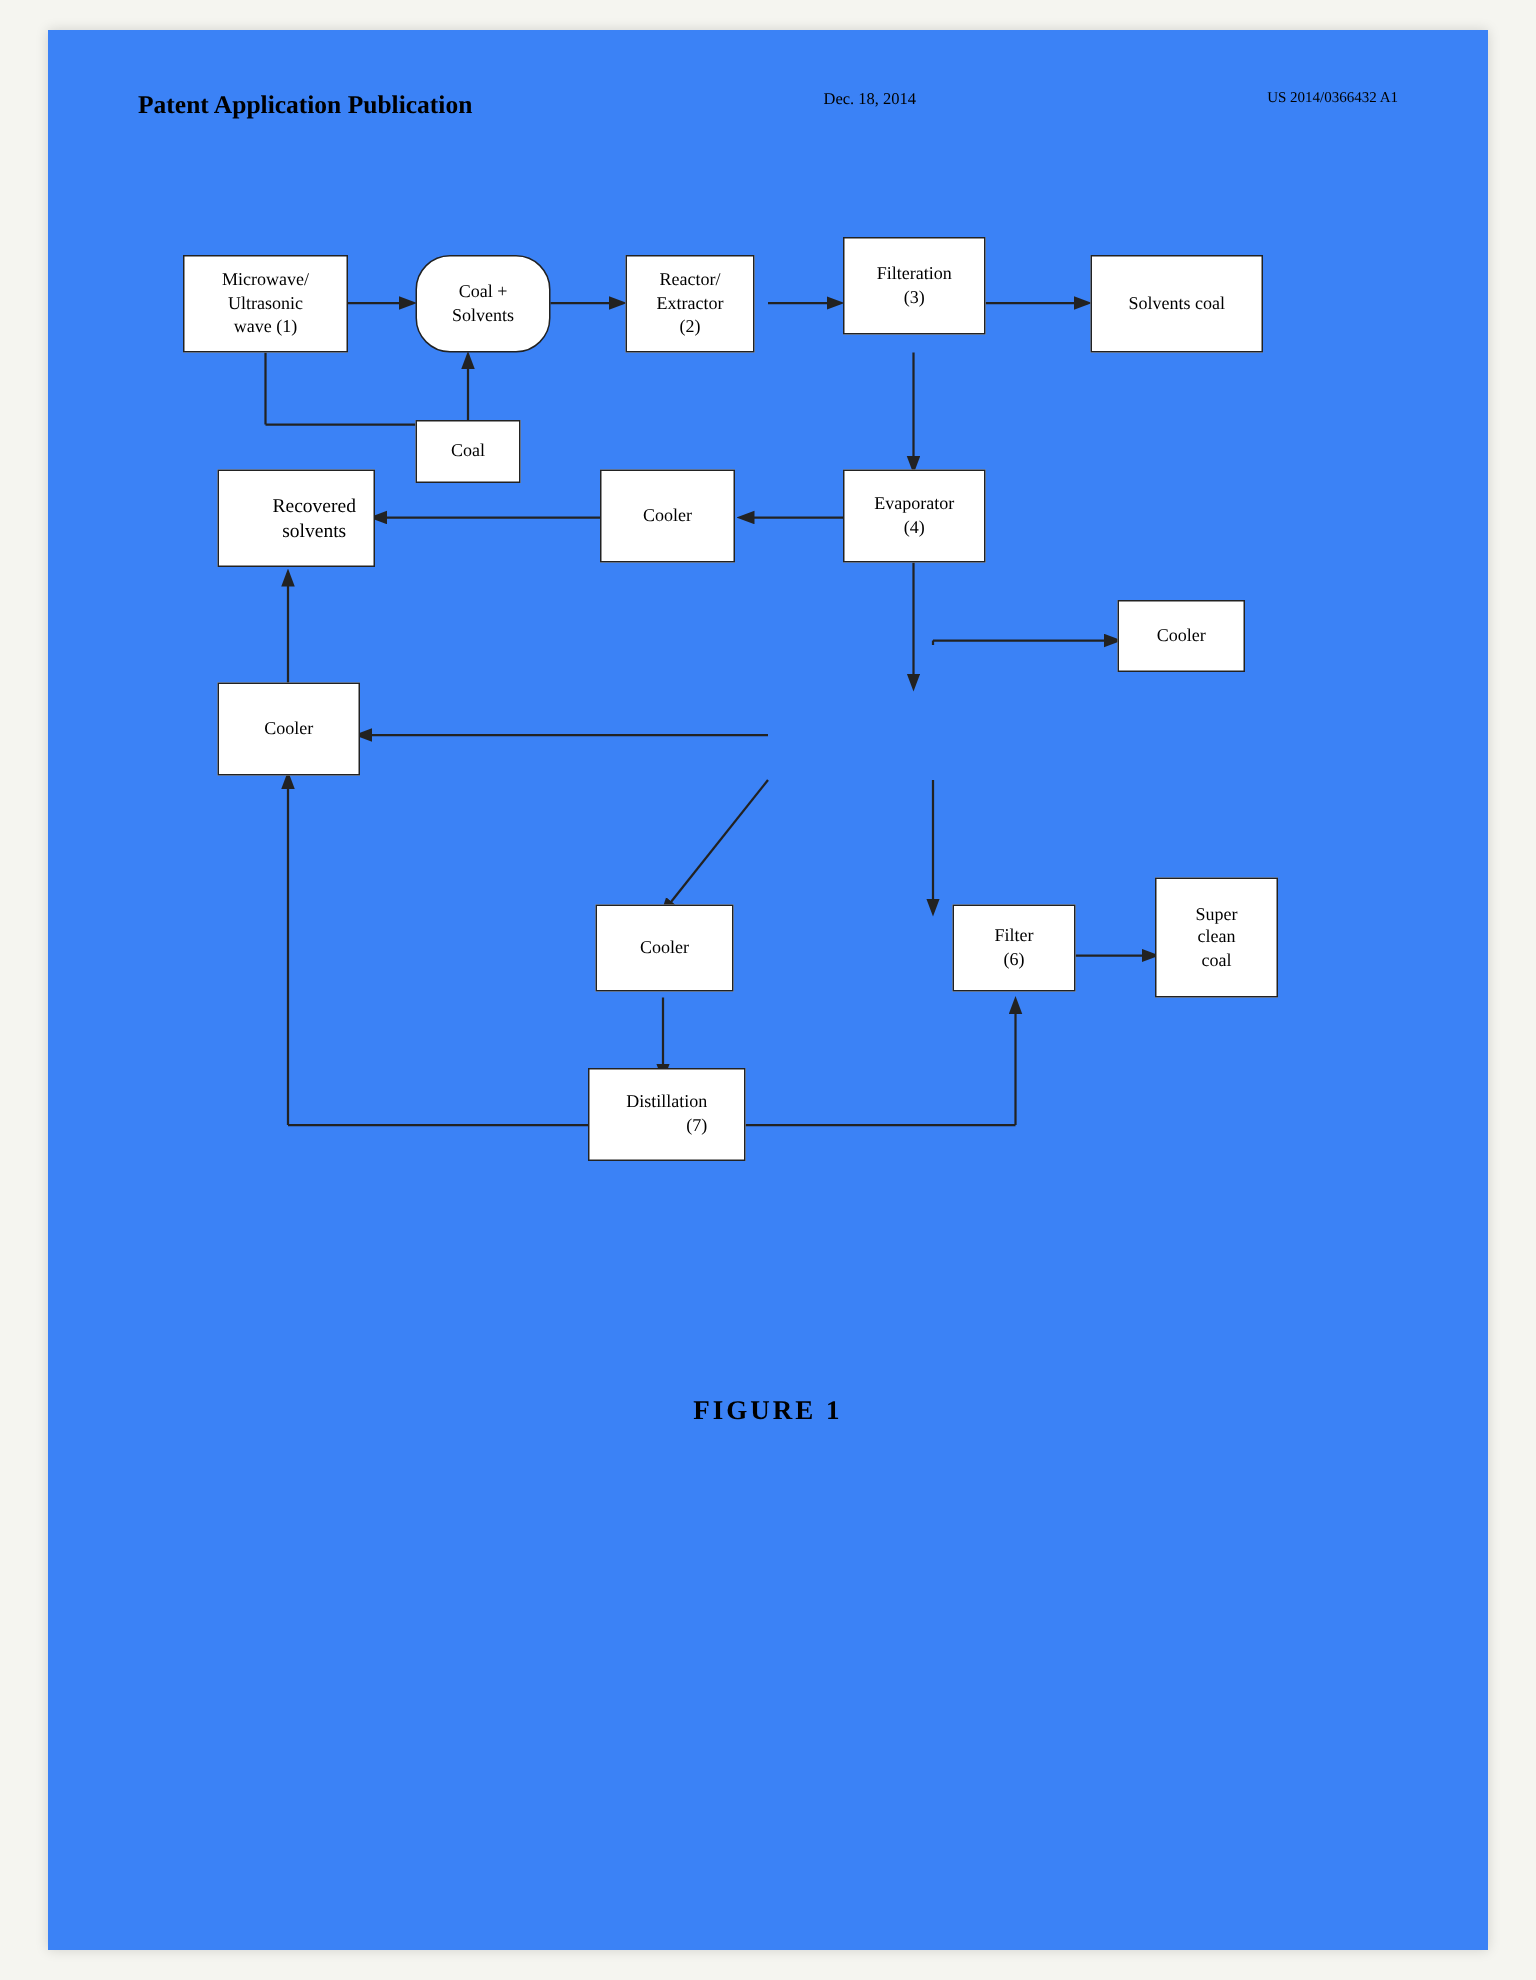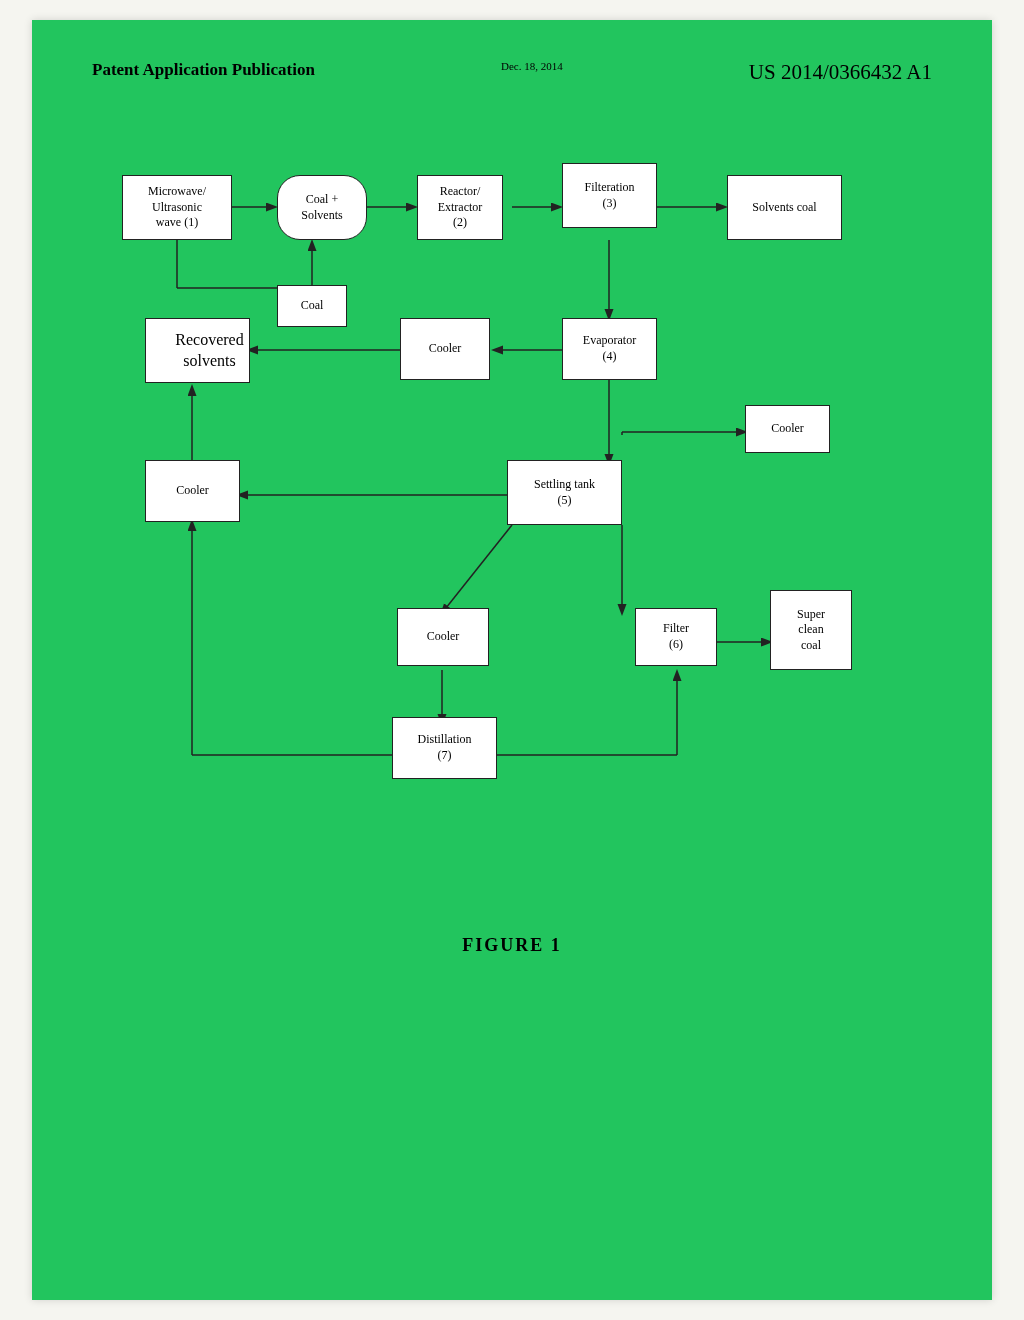--- a/index.html
+++ b/index.html
@@ -5,21 +5,21 @@
     * { margin: 0; padding: 0; box-sizing: border-box; }
     body {
       background: #f5f5f0;
       font-family: 'Times New Roman', Times, serif;
       width: 1024px;
       min-height: 1320px;
       position: relative;
       overflow-x: hidden;
     }
     .page {
-      background: #22c55e;
+      background: #3b82f6;
       width: 960px;
       min-height: 1280px;
       margin: 20px auto;
       padding: 40px 60px;
       position: relative;
       box-shadow: 0 0 8px rgba(0,0,0,0.15);
     }
     .header {
       display: flex;
       justify-content: space-between;
@@ -31,21 +31,21 @@
     .header-left {
       font-weight: bold;
       font-size: 17px;
       max-width: 320px;
     }
     .header-center {
       font-size: 11px;
       text-align: center;
     }
     .header-right {
-      font-size: 21px;
+      font-size: 10px;
       text-align: right;
     }
     .figure-container {
       position: relative;
       width: 840px;
       height: 780px;
       margin: 40px auto 20px auto;
     }
     .box {
       position: absolute;
@@ -156,40 +156,37 @@
     </div>
     <div class="box" style="left:185px; top:150px; width:70px; height:42px; font-size:12px;">
       Coal
     </div>
     <div class="box" style="left:470px; top:183px; width:95px; height:62px; font-size:12px;">
       Evaporator<br>(4)
     </div>
     <div class="box" style="left:308px; top:183px; width:90px; height:62px; font-size:12px;">
       Cooler
     </div>
-    <div class="box" style="left:53px; top:183px; width:105px; height:65px; font-size:16px;padding-left:32px;">
+    <div class="box" style="left:53px; top:183px; width:105px; height:65px; font-size:13px;padding-left:32px;">
       Recovered<br>solvents
     </div>
     <div class="box" style="left:653px; top:270px; width:85px; height:48px; font-size:12px;">
       Cooler
-    </div>
-    <div class="box" style="left:415px; top:325px; width:115px; height:65px; font-size:12px;">
-      Settling tank<br>(5)
     </div>
     <div class="box" style="left:53px; top:325px; width:95px; height:62px; font-size:12px;">
       Cooler
     </div>
     <div class="box" style="left:305px; top:473px; width:92px; height:58px; font-size:12px;">
       Cooler
     </div>
     <div class="box" style="left:543px; top:473px; width:82px; height:58px; font-size:12px;">
       Filter<br>(6)
     </div>
     <div class="box" style="left:678px; top:455px; width:82px; height:80px; font-size:12px;">
       Super<br>clean<br>coal
     </div>
-    <div class="box" style="left:300px; top:582px; width:105px; height:62px; font-size:12px;">
+    <div class="box" style="left:300px; top:582px; width:105px; height:62px; font-size:12px;text-align:right;">
       Distillation<br>(7)
     </div>
   </div>
 
   <div class="figure-label">FIGURE  1</div>
 </div>
 
 </body></html>

